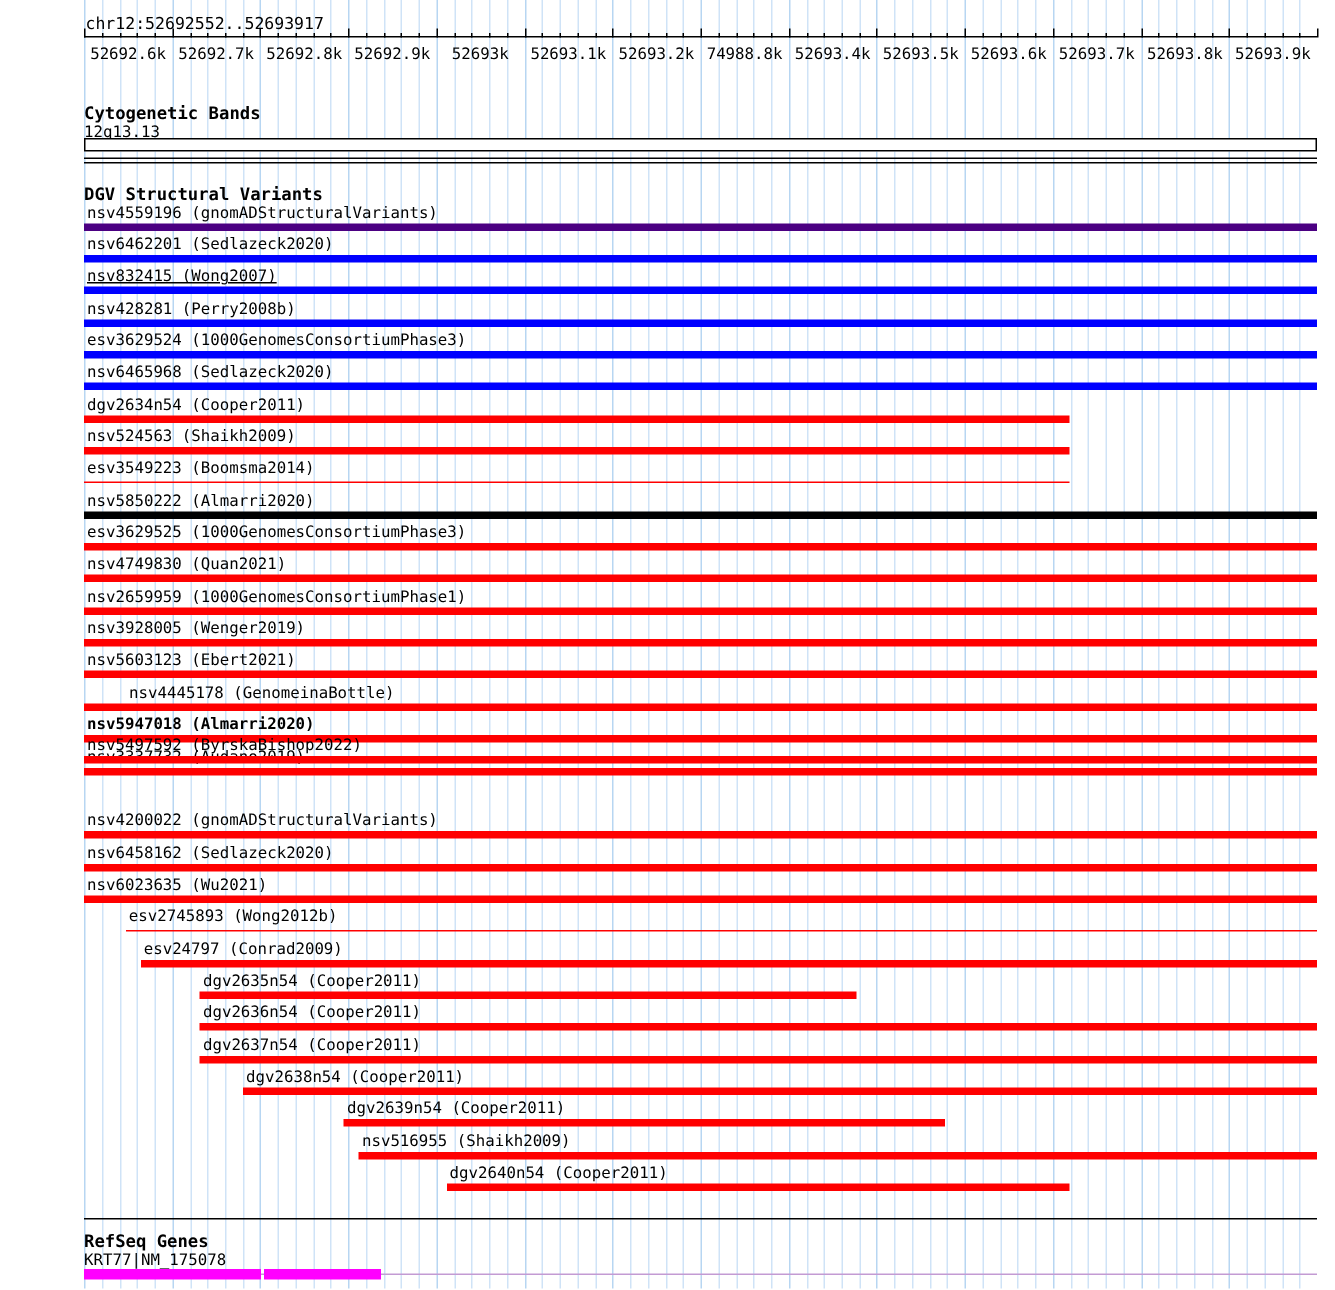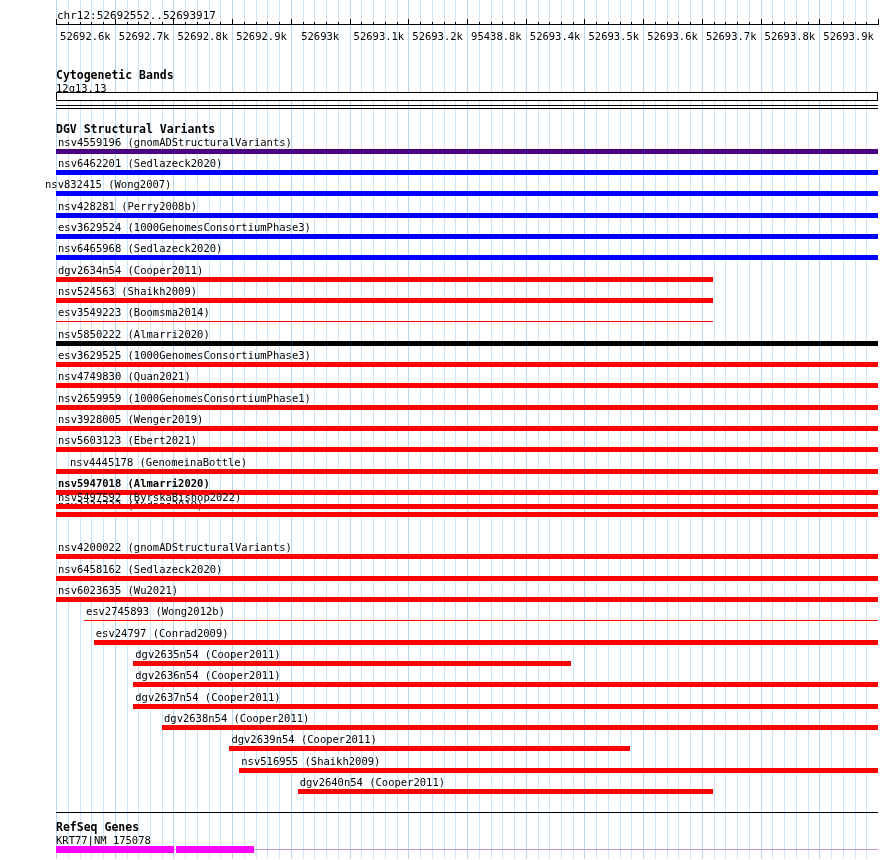--- a/index.html
+++ b/index.html
@@ -196,21 +196,21 @@
         <div class="tick" style="left: 854.5px; height: 3px; top: 22px;"></div>
         <div class="tick" style="left: 866.3px; height: 3px; top: 22px;"></div>
         <div class="tick" style="left: 878px; height: 6px; top: 19px;"></div>
         <div class="tick-label" style="left: 85.4px;">52692.6k</div>
         <div class="tick-label" style="left: 144.1px;">52692.7k</div>
         <div class="tick-label" style="left: 202.8px;">52692.8k</div>
         <div class="tick-label" style="left: 261.5px;">52692.9k</div>
         <div class="tick-label" style="left: 320.2px;">52693k</div>
         <div class="tick-label" style="left: 378.9px;">52693.1k</div>
         <div class="tick-label" style="left: 437.6px;">52693.2k</div>
-        <div class="tick-label" style="left: 496.4px;">95438.8k</div>
+        <div class="tick-label" style="left: 496.4px;">74988.8k</div>
         <div class="tick-label" style="left: 555.1px;">52693.4k</div>
         <div class="tick-label" style="left: 613.8px;">52693.5k</div>
         <div class="tick-label" style="left: 672.5px;">52693.6k</div>
         <div class="tick-label" style="left: 731.2px;">52693.7k</div>
         <div class="tick-label" style="left: 789.9px;">52693.8k</div>
         <div class="tick-label" style="left: 848.6px;">52693.9k</div>
       </div>
   </div>
 
   <div class="sect-title" style="left:56px;top:68px;">Cytogenetic Bands</div>
@@ -223,21 +223,21 @@
   <div id="tracks">
       <div class="track" style="top: 135.5px;">
         <div class="track-label" style="left: 58px;">nsv4559196 (gnomADStructuralVariants)</div>
         <div class="track-bar" style="left: 56px; width: 822px; top: 13px; background: rgb(75, 0, 130);"></div>
       </div>
       <div class="track" style="top: 156.8px;">
         <div class="track-label" style="left: 58px;">nsv6462201 (Sedlazeck2020)</div>
         <div class="track-bar" style="left: 56px; width: 822px; top: 13px; background: rgb(0, 0, 255);"></div>
       </div>
       <div class="track" style="top: 178.2px;">
-        <div class="track-label" style="left: 45px;">nsv832415 (Wong2007)</div>
+        <div class="track-label" style="left: 58px; text-decoration: underline;">nsv832415 (Wong2007)</div>
         <div class="track-bar" style="left: 56px; width: 822px; top: 13px; background: rgb(0, 0, 255);"></div>
       </div>
       <div class="track" style="top: 199.6px;">
         <div class="track-label" style="left: 58px;">nsv428281 (Perry2008b)</div>
         <div class="track-bar" style="left: 56px; width: 822px; top: 13px; background: rgb(0, 0, 255);"></div>
       </div>
       <div class="track" style="top: 220.9px;">
         <div class="track-label" style="left: 58px;">esv3629524 (1000GenomesConsortiumPhase3)</div>
         <div class="track-bar" style="left: 56px; width: 822px; top: 13px; background: rgb(0, 0, 255);"></div>
       </div>
@@ -275,21 +275,21 @@
       </div>
       <div class="track" style="top: 413.1px;">
         <div class="track-label" style="left: 58px;">nsv3928005 (Wenger2019)</div>
         <div class="track-bar" style="left: 56px; width: 822px; top: 13px; background: rgb(255, 0, 0);"></div>
       </div>
       <div class="track" style="top: 434.4px;">
         <div class="track-label" style="left: 58px;">nsv5603123 (Ebert2021)</div>
         <div class="track-bar" style="left: 56px; width: 822px; top: 13px; background: rgb(255, 0, 0);"></div>
       </div>
       <div class="track" style="top: 455.8px;">
-        <div class="track-label" style="left: 44px; padding-left: 26px;">nsv4445178 (GenomeinaBottle)</div>
+        <div class="track-label" style="left: 60px; padding-left: 26px;">nsv4445178 (GenomeinaBottle)</div>
         <div class="track-bar" style="left: 56px; width: 822px; top: 13px; background: rgb(255, 0, 0);"></div>
       </div>
       <div class="track" style="top: 477.1px; font-weight: bold;">
         <div class="track-label" style="left: 58px;">nsv5947018 (Almarri2020)</div>
         <div class="track-bar" style="left: 56px; width: 822px; top: 13px; background: rgb(255, 0, 0);"></div>
       </div>
       <div class="track" style="top: 498.5px;">
         <div class="track-label" style="left: 58px;">nsv3337732 (Audano2019)</div>
         <div class="track-bar" style="left: 56px; width: 822px; top: 13px; background: rgb(255, 0, 0);"></div>
       </div>

